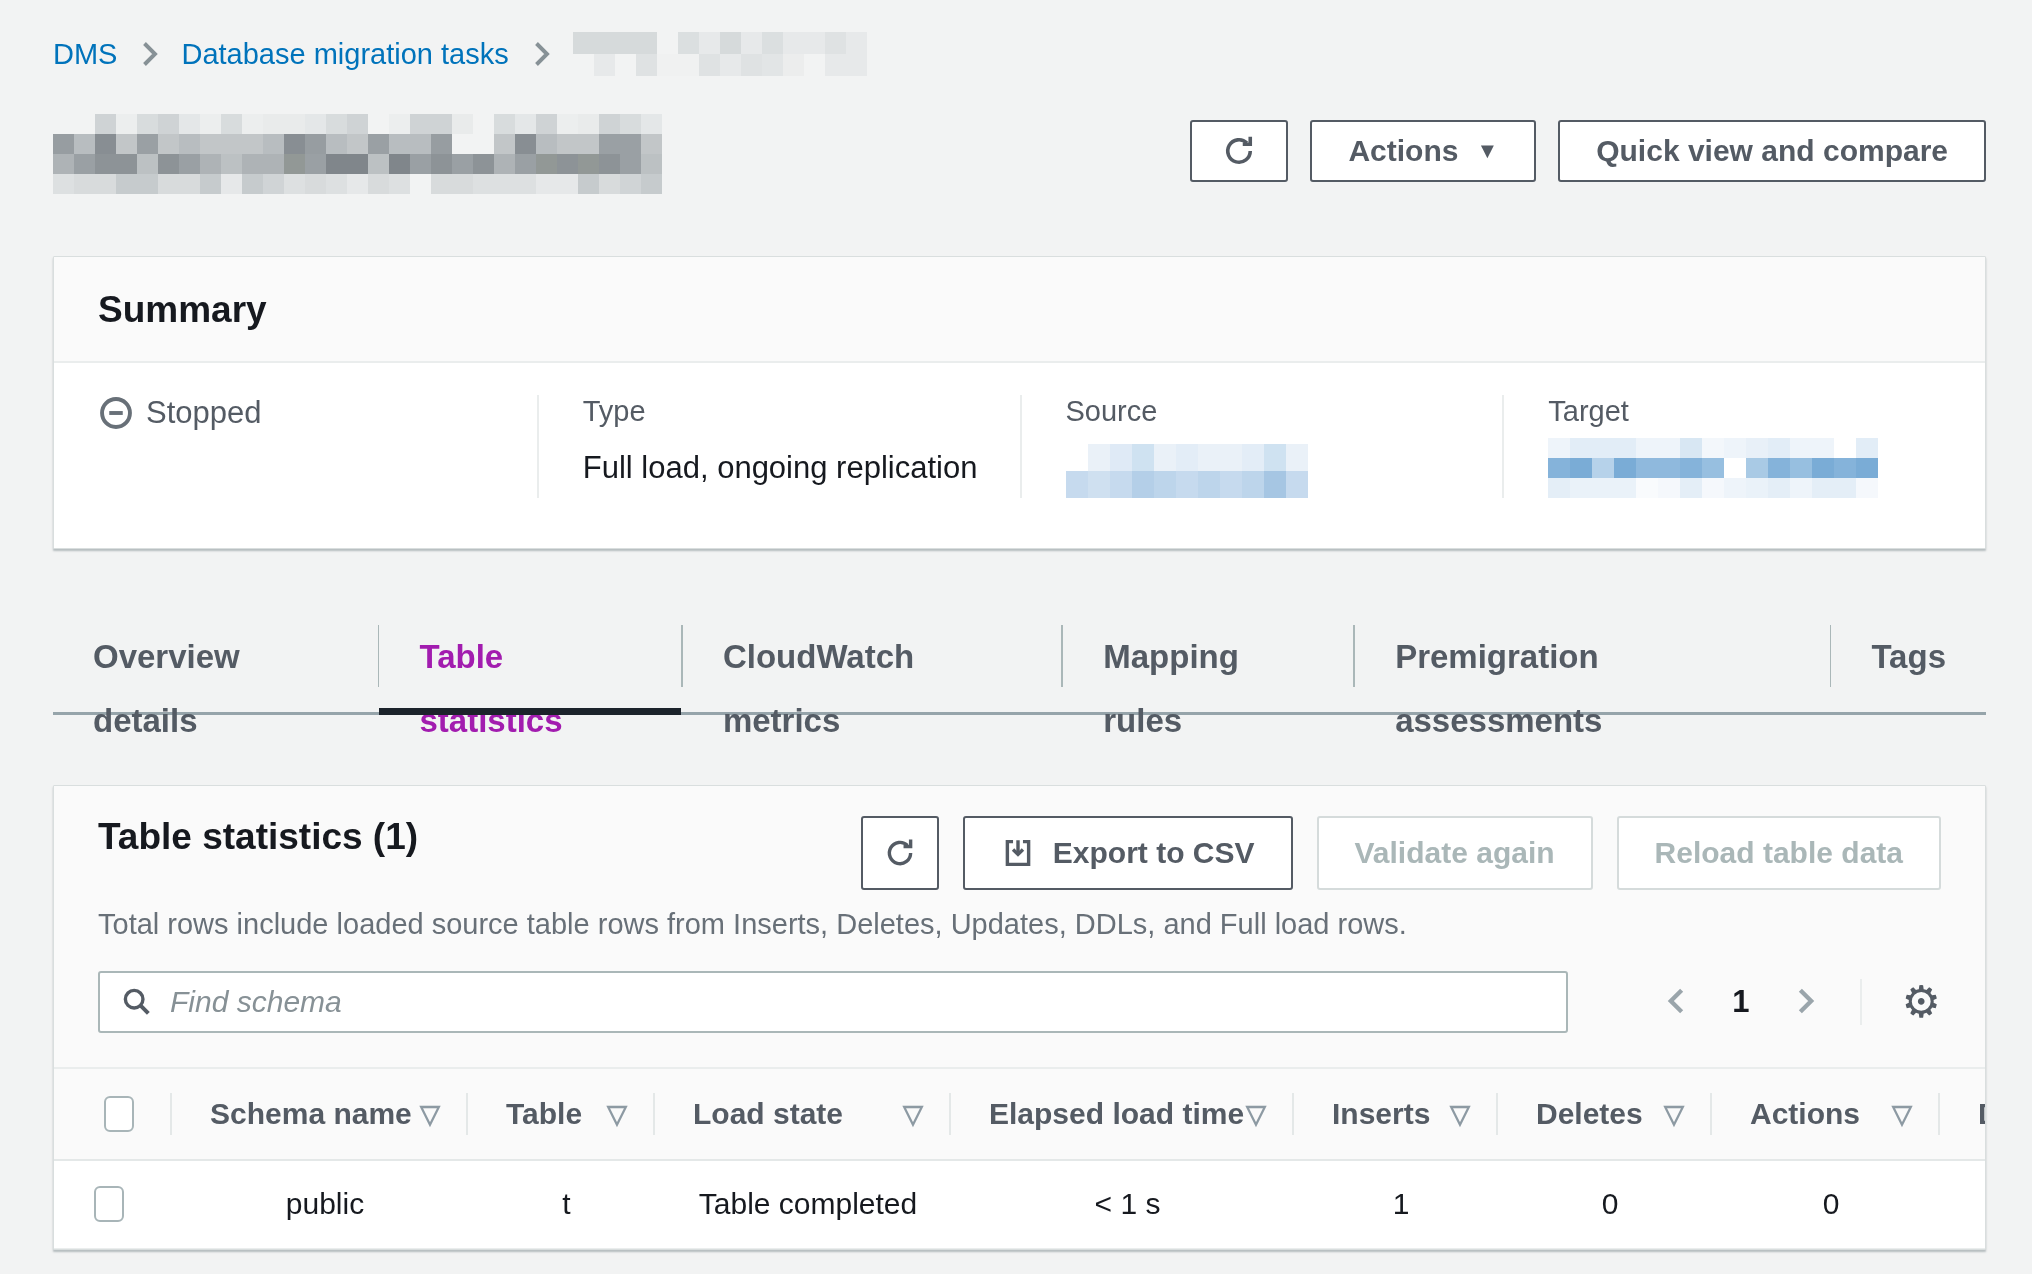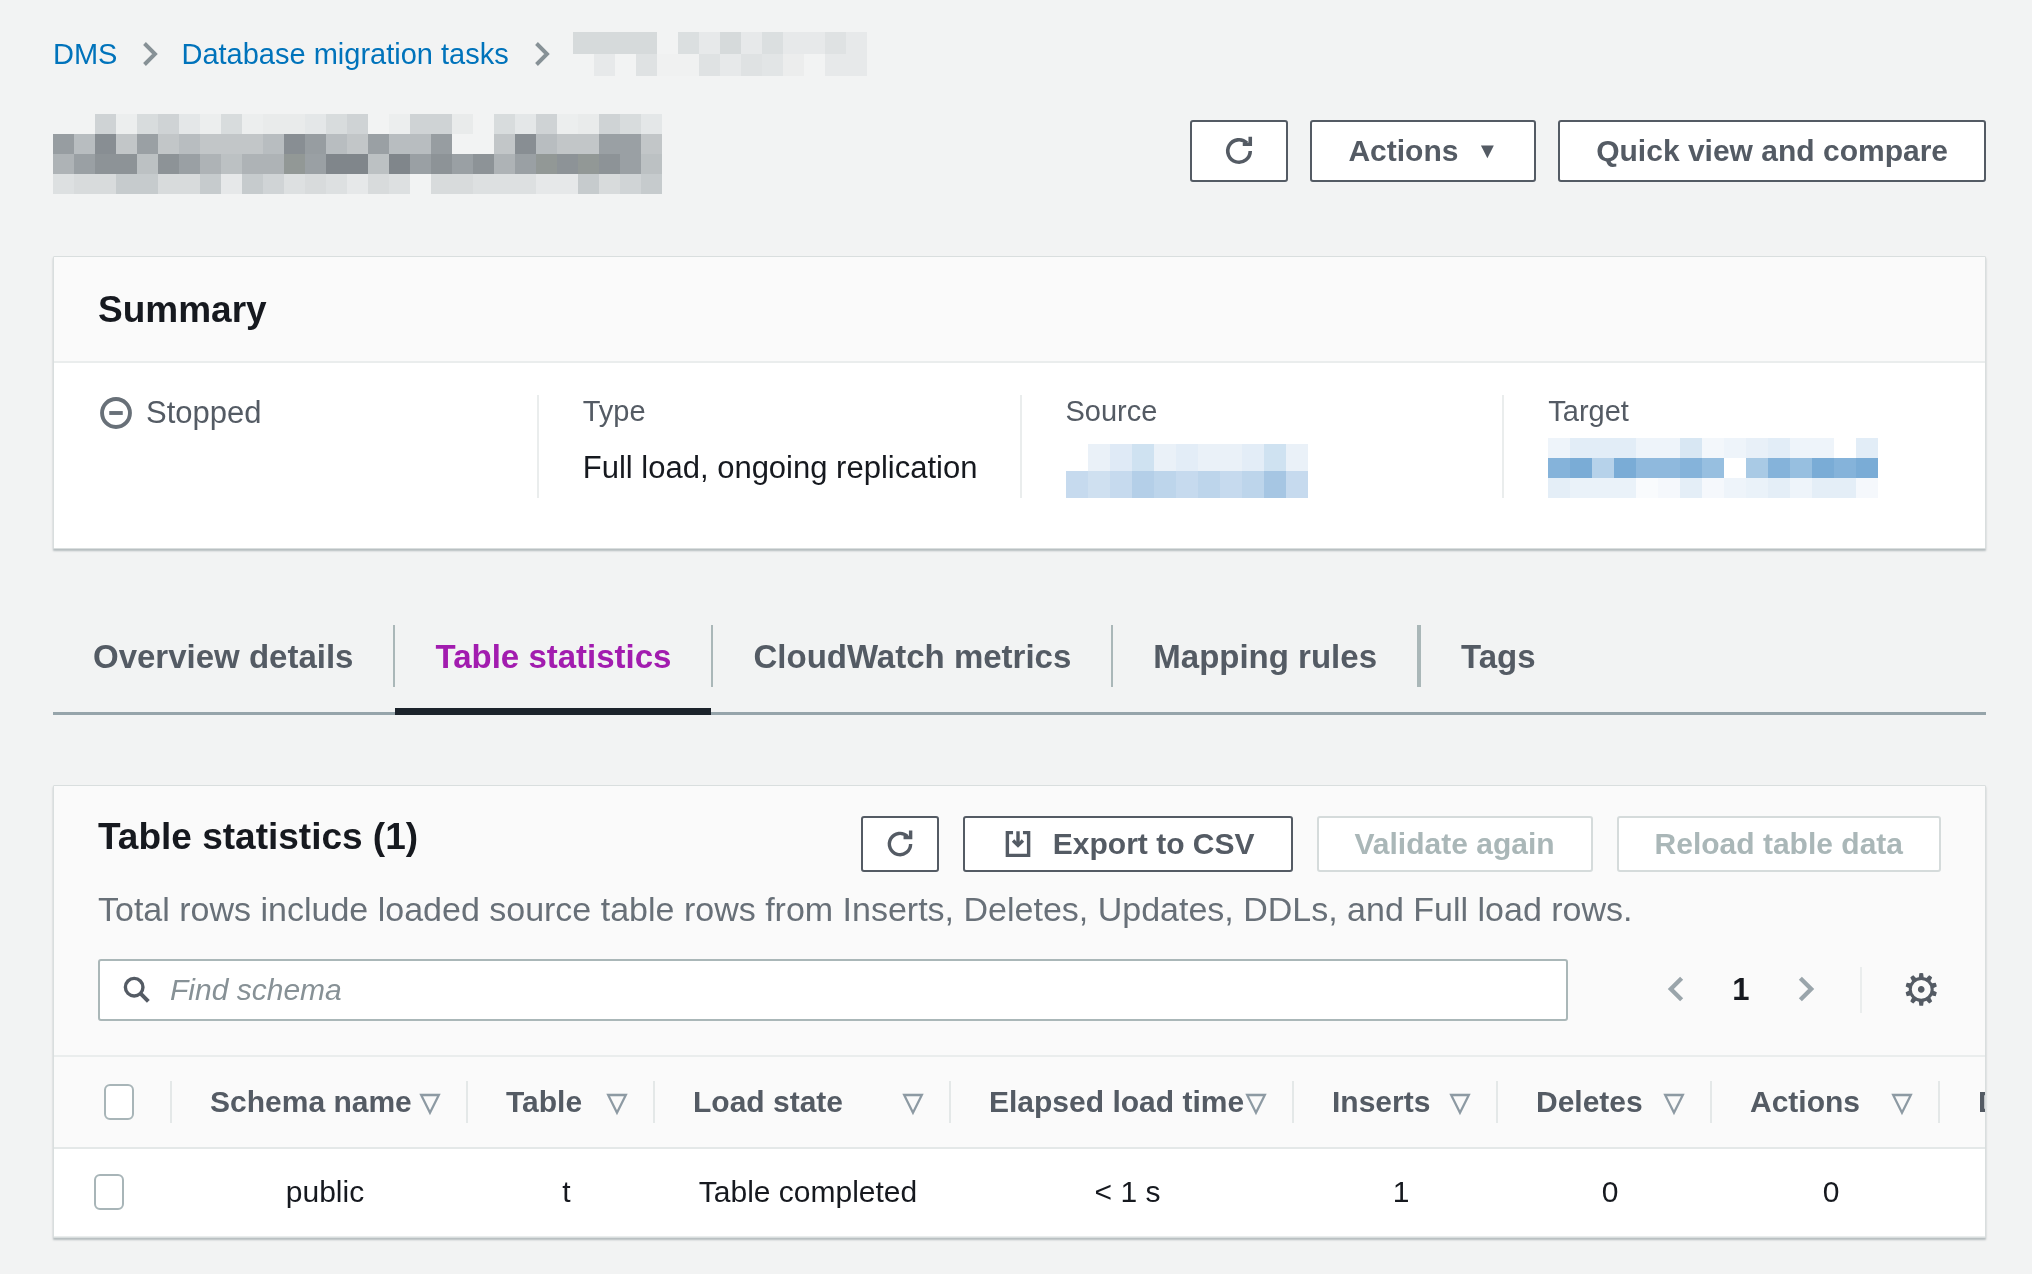--- a/index.html
+++ b/index.html
@@ -67,22 +67,22 @@
   .tab.active::after {
     content:""; position:absolute; left:0; right:0; bottom:-3px; height:7px; background:#1c232b;
   }
   .tab-divider { width:2px; height:62px; background:#aab7b8; align-self:flex-start; }
 
   
   .table-card { margin-top:70px; width:1933px; background:#fafafa; overflow:hidden; padding-top:30px; }
   .tc-header { padding:0 44px; }
   .tc-headrow { display:flex; justify-content:space-between; align-items:flex-start; }
   .tc-actions { display:flex; gap:24px; }
-  .tc-actions .btn { height:56px; }
-  .tc-desc { margin-top:18px; font-size:34px; color:#687078; }
+  .tc-actions .btn { height:74px; }
+  .tc-desc { margin-top:18px; font-size:29px; color:#687078; }
 
   .tools-row { display:flex; align-items:center; margin:30px 0 34px; }
   .search-box {
     width:1470px; height:62px; background:#fff; border:2px solid #aab7b8; border-radius:3px;
     display:flex; align-items:center; padding:0 20px; gap:16px;
   }
   .search-box input {
     border:none; outline:none; flex:1; font-size:30px; font-style:italic;
     font-family:"Liberation Sans",sans-serif; color:#16191f; background:transparent;
   }
@@ -408,20 +408,21 @@
 
   <nav class="tabs" id="tabs">
       <div class="tab">Overview details</div>
       <div class="tab-divider"></div>
       <div class="tab active">Table statistics</div>
       <div class="tab-divider"></div>
       <div class="tab">CloudWatch metrics</div>
       <div class="tab-divider"></div>
       <div class="tab">Mapping rules</div>
       <div class="tab-divider"></div>
+      <div class="tab">Premigration assessments</div>
       <div class="tab-divider"></div>
       <div class="tab">Tags</div>
     </nav>
 
   <section class="card table-card">
     <div class="tc-header">
       <div class="tc-headrow">
         <h2 class="card-title">Table statistics (1)</h2>
         <div class="tc-actions">
           <button class="btn icon-only" style="width:78px">

